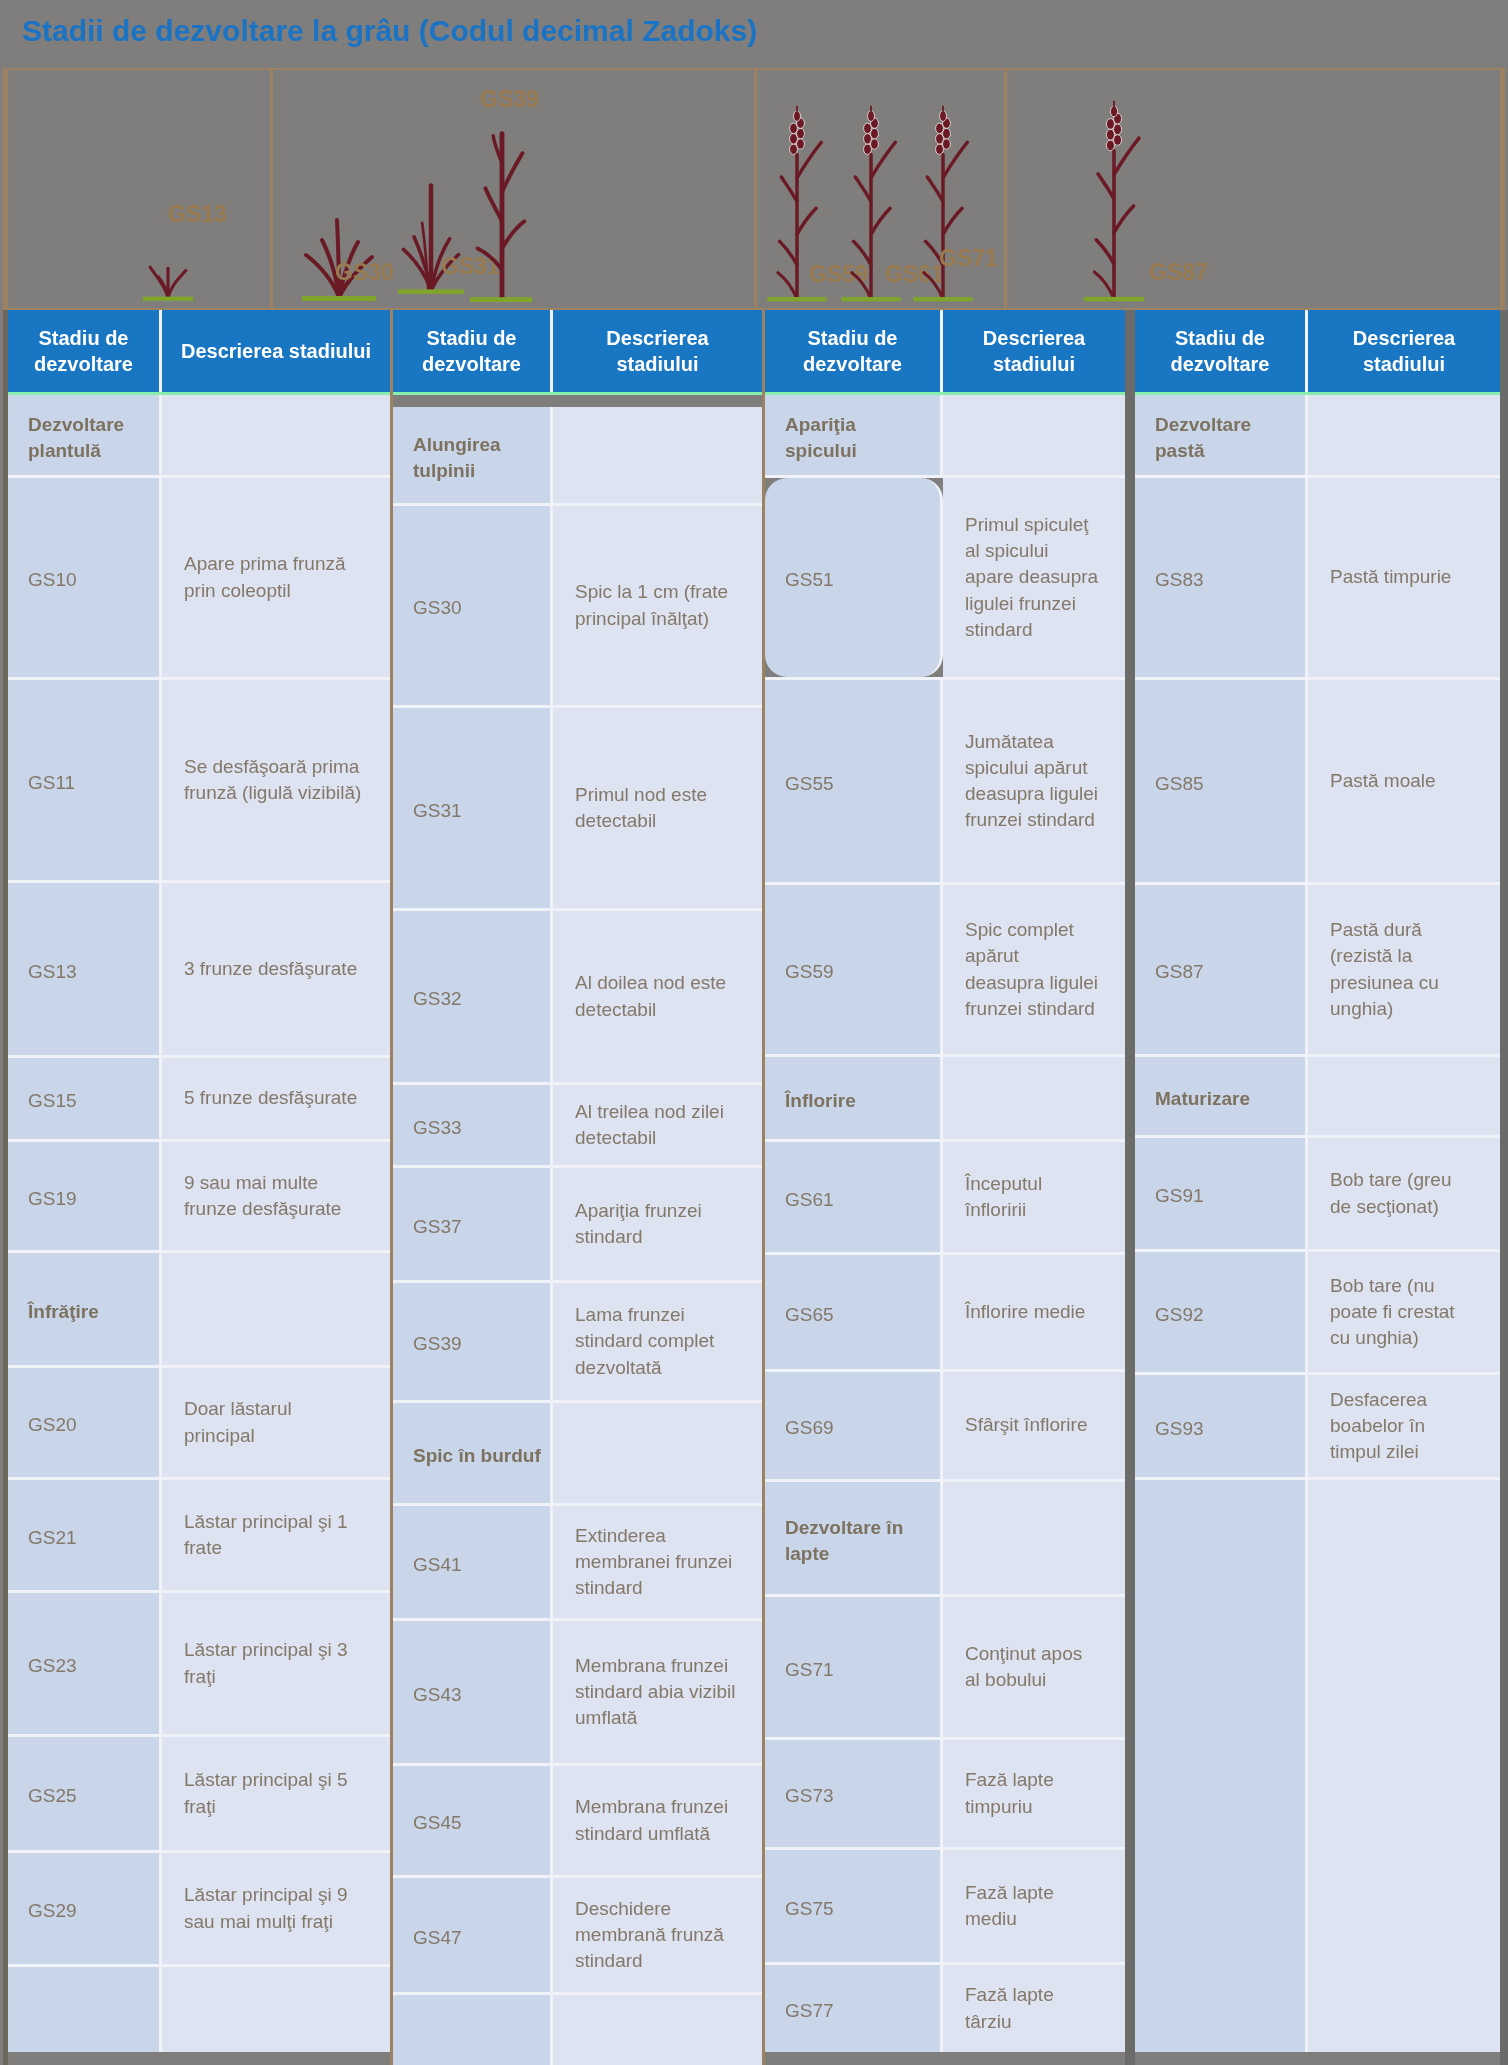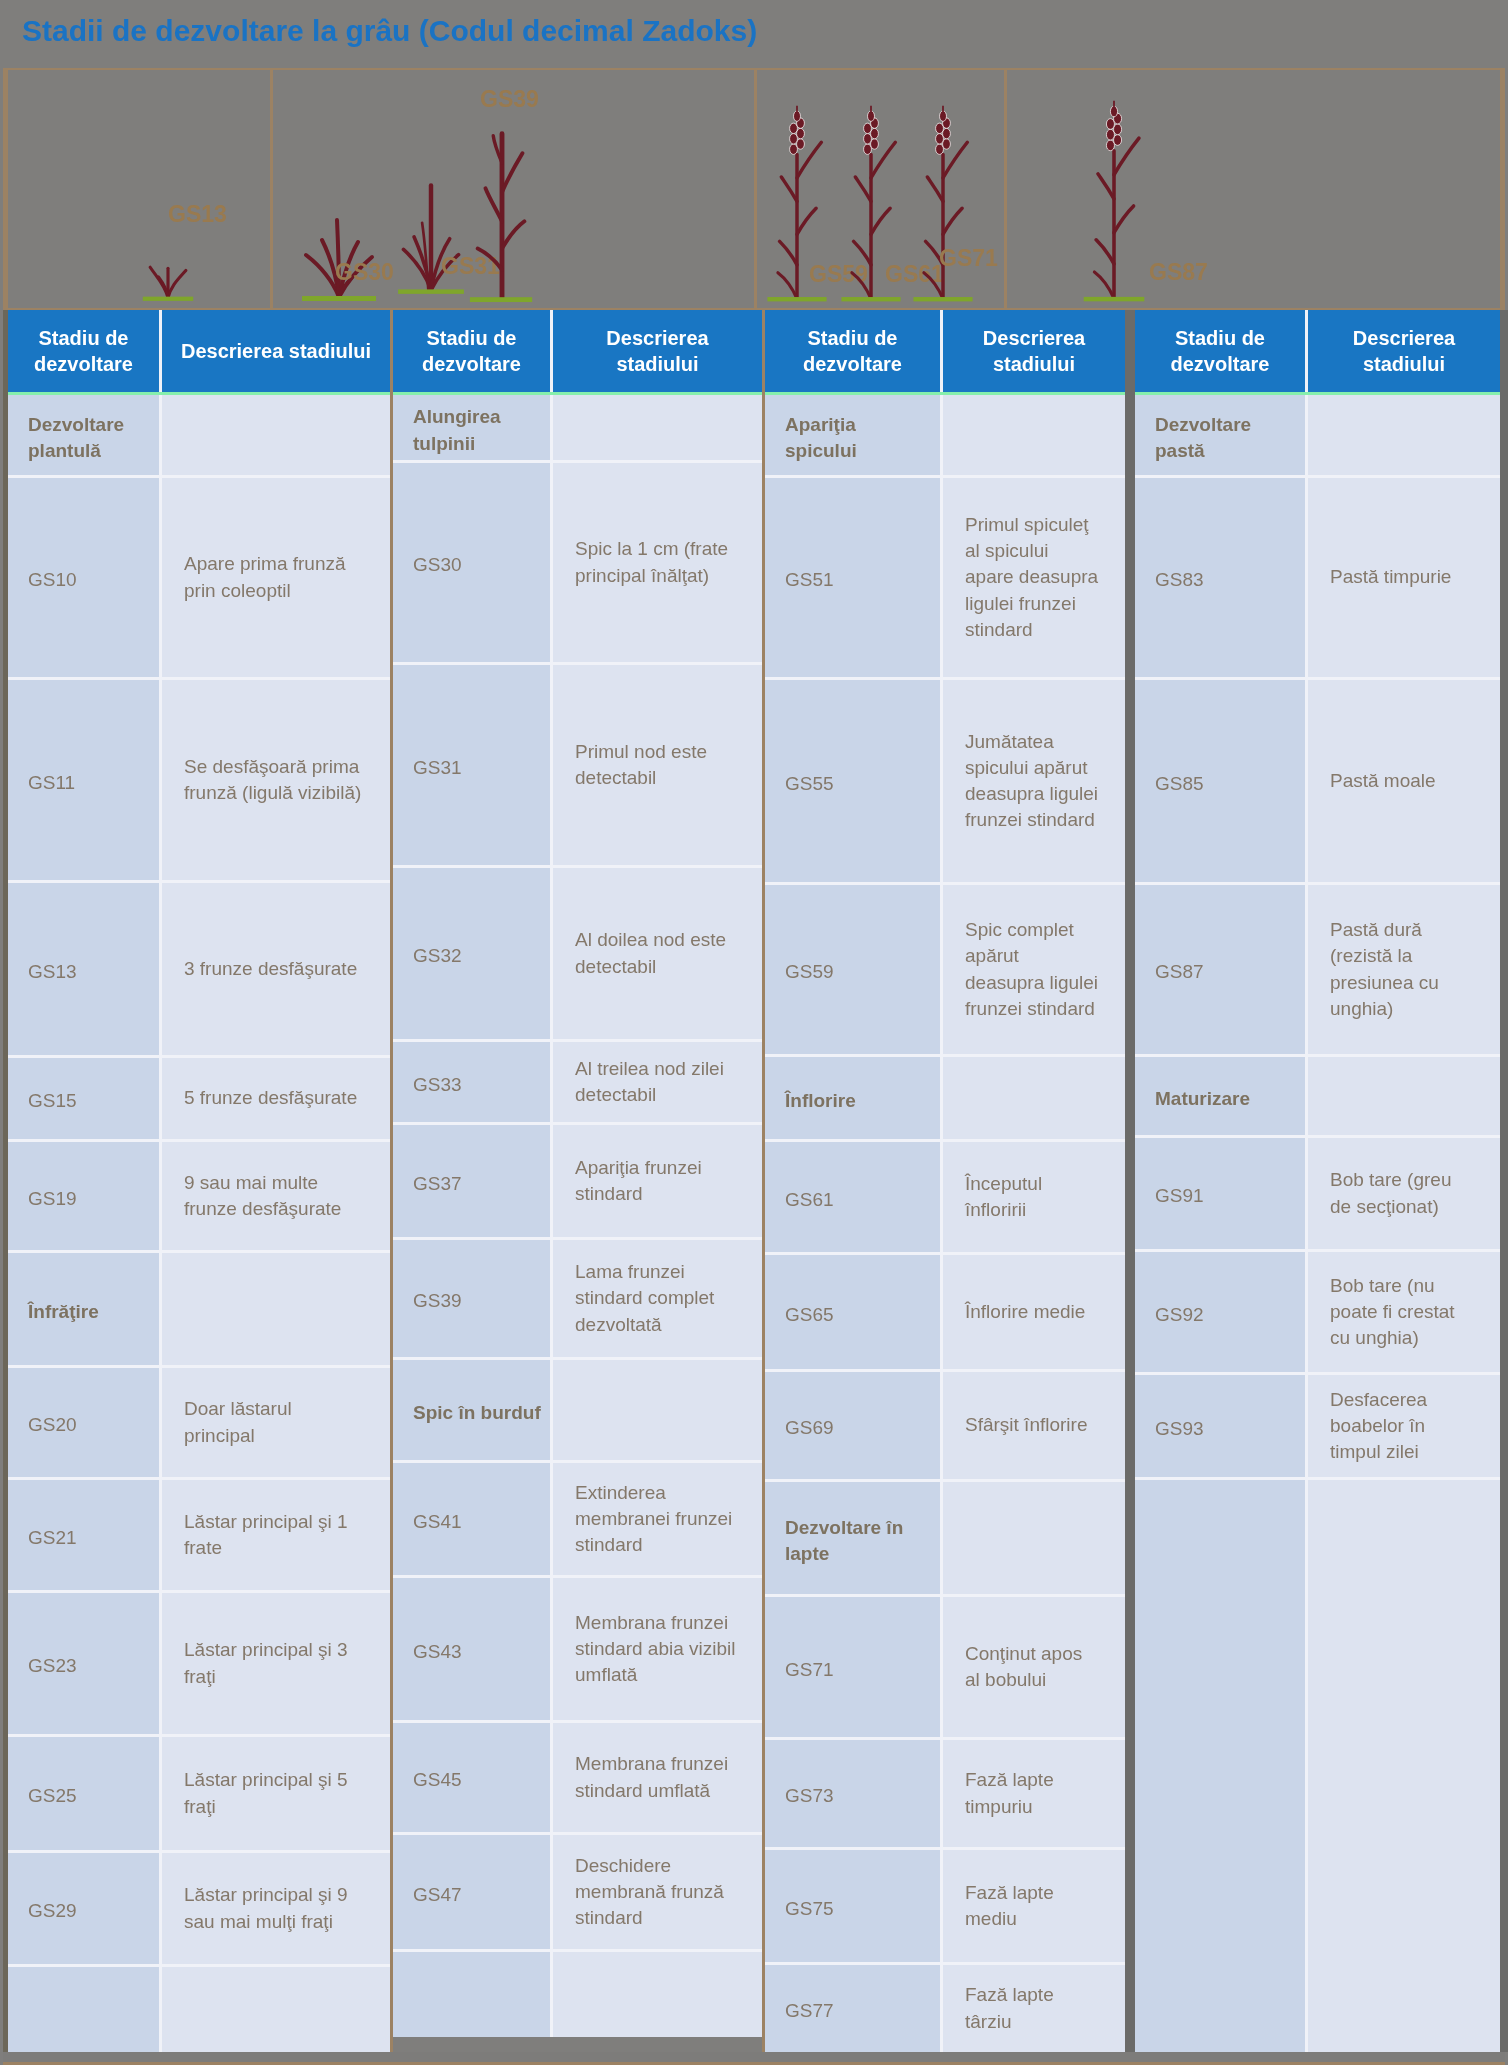--- a/index.html
+++ b/index.html
@@ -217,21 +217,21 @@
             <div class="cell stage" style="width: 154px;"></div>
             <div class="cell desc"></div>
           </div>
         </div>
         <div class="div-tan"></div>
         <div class="group" style="width: 369px;">
           <div class="hrow">
             <div class="hcell hstage" style="width: 160px;">Stadiu de dezvoltare</div>
             <div class="hcell hdesc">Descrierea stadiului</div>
           </div>
-          <div class="row section bb" style="height: 68px;">
+          <div class="row section bb" style="height: 99px; margin-top: 12px;">
             <div class="cell stage" style="width: 160px;">Alungirea tulpinii</div>
             <div class="cell desc"></div>
           </div>
           <div class="row bb" style="height: 202px;">
             <div class="cell stage" style="width: 160px;">GS30</div>
             <div class="cell desc">Spic la 1 cm (frate principal înălţat)</div>
           </div>
           <div class="row bb" style="height: 203px;">
             <div class="cell stage" style="width: 160px;">GS31</div>
             <div class="cell desc">Primul nod este detectabil</div>
@@ -281,21 +281,21 @@
         <div class="group" style="width: 360px;">
           <div class="hrow">
             <div class="hcell hstage" style="width: 178px;">Stadiu de dezvoltare</div>
             <div class="hcell hdesc">Descrierea stadiului</div>
           </div>
           <div class="row section bb" style="height: 83px;">
             <div class="cell stage" style="width: 178px;">Apariţia spicului</div>
             <div class="cell desc"></div>
           </div>
           <div class="row bb" style="height: 202px;">
-            <div class="cell stage" style="width: 178px;">GS51</div>
+            <div class="cell stage" style="width: 178px; border-radius: 22px;">GS51</div>
             <div class="cell desc">Primul spiculeţ al spicului apare deasupra ligulei frunzei stindard</div>
           </div>
           <div class="row bb" style="height: 205px;">
             <div class="cell stage" style="width: 178px;">GS55</div>
             <div class="cell desc">Jumătatea spicului apărut deasupra ligulei frunzei stindard</div>
           </div>
           <div class="row bb" style="height: 172px;">
             <div class="cell stage" style="width: 178px;">GS59</div>
             <div class="cell desc">Spic complet apărut deasupra ligulei frunzei stindard</div>
           </div>

